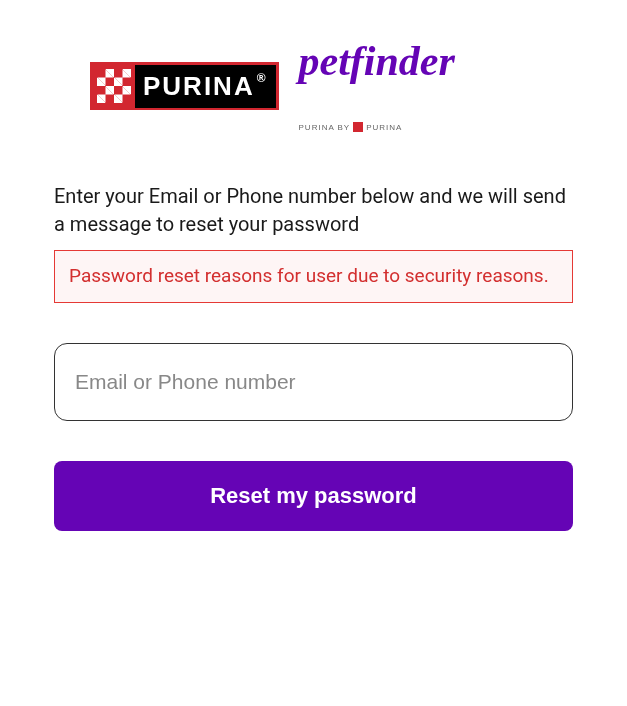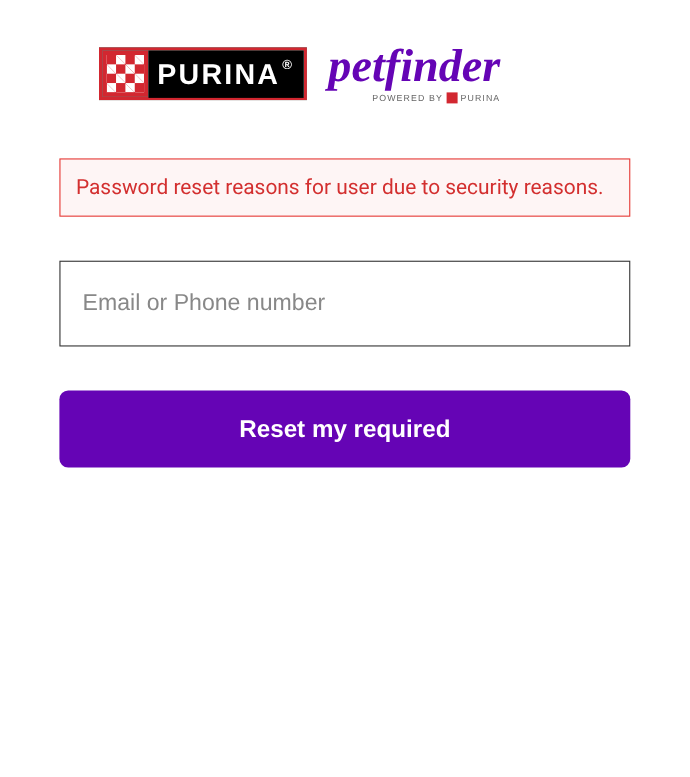--- a/index.html
+++ b/index.html
@@ -55,21 +55,22 @@
       font-family: Arial, sans-serif;
     }
     .purina-reg {
       font-size: 12px;
       vertical-align: top;
       margin-left: 2px;
     }
     .petfinder-logo {
       display: flex;
       flex-direction: column;
-      align-items: flex-end;
+      align-items: flex-start;
+      gap: 38px;
     }
     .petfinder-text {
       font-family: Georgia, serif;
       font-style: italic;
       font-weight: bold;
       font-size: 42px;
       color: #6504B5;
       line-height: 1;
       position: relative;
     }
@@ -115,21 +116,21 @@
       color: #D32F2F;
       font-size: 19px;
       padding: 12px 14px;
       line-height: 1.4;
       margin-bottom: 40px;
     }
     .input-field {
       width: 100%;
       height: 78px;
       border: 1px solid #333;
-      border-radius: 0;
+      border-radius: 13px;
       font-size: 21px;
       padding: 0 20px;
       color: #1a1a1a;
       margin-bottom: 40px;
     }
     .input-field::placeholder {
       color: #888;
     }
     .submit-btn {
       width: 100%;
@@ -149,24 +150,25 @@
 <div class="logos">
   <div class="purina-logo">
     <div class="purina-check"></div>
     <div class="purina-text"><span>PURINA</span><span class="purina-reg">®</span></div>
   </div>
   <div class="petfinder-logo">
     <div class="petfinder-text">
       <span>pet</span><span class="petfinder-f">f</span><span>inder</span>
     </div>
     <div class="petfinder-sub">
-      <span>POWERED BY</span>
+      <span>PURINA BY</span>
       <span class="petfinder-sub-icon"></span>
       <span>PURINA</span>
     </div>
   </div>
 </div>
 
 <div class="content">
+  <p class="description">Enter your Email or Phone number below and we will send a message to reset your password</p>
   <div class="error-box">Password reset reasons for user due to security reasons.</div>
   <input type="text" class="input-field" placeholder="Email or Phone number" style="">
-  <button class="submit-btn">Reset my required</button>
+  <button class="submit-btn">Reset my password</button>
 </div>
 
 </body></html>

